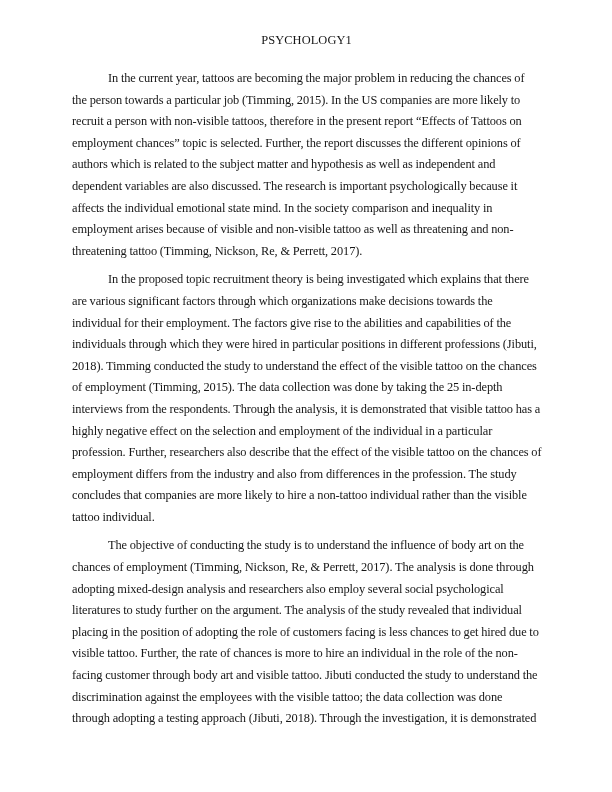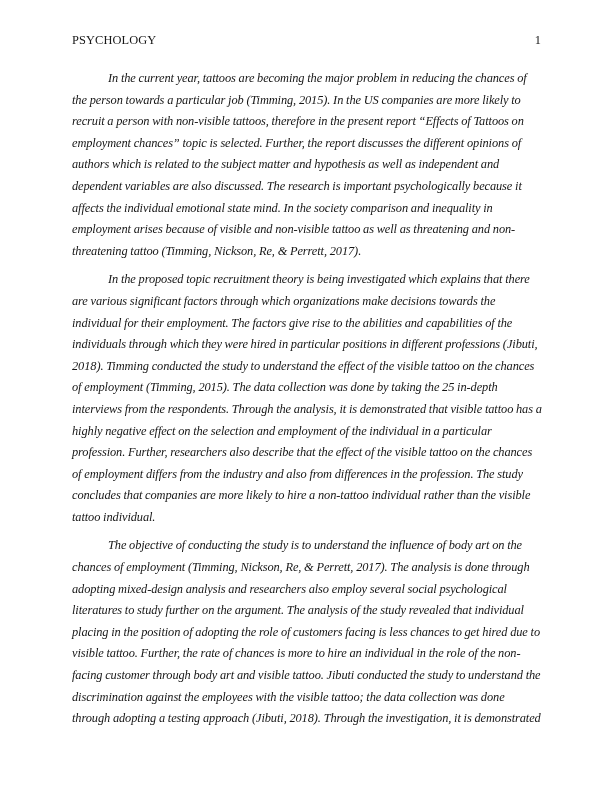--- a/index.html
+++ b/index.html
@@ -15,41 +15,40 @@
       color: #161616;
       font-family: "Liberation Serif", "DejaVu Serif", serif;
       overflow: hidden;
     }
     .page-header {
       position: absolute;
       top: 33px;
       left: 72px;
       width: 469px;
       display: flex;
-      justify-content: space-between;
+      justify-content: center;
       align-items: flex-start;
       font-size: 12.4px;
       line-height: 14px;
       letter-spacing: 0.1px;
     }
     .page-body {
       position: absolute;
       top: 68px;
       left: 72px;
       width: 470px;
     }
     .para {
       margin: 0 0 7px 0;
       font-size: 12.4px;
       line-height: 21.6px;
       text-indent: 36px;
       text-align: left;
       letter-spacing: -0.1px;
       word-spacing: -0.2px;
-      font-style: italic;
     }
   </style>
 </head>
 <body>
 
 <div class="page">
   <header class="page-header">
     <span class="running-head">PSYCHOLOGY</span>
     <span class="page-number">1</span>
   </header>

